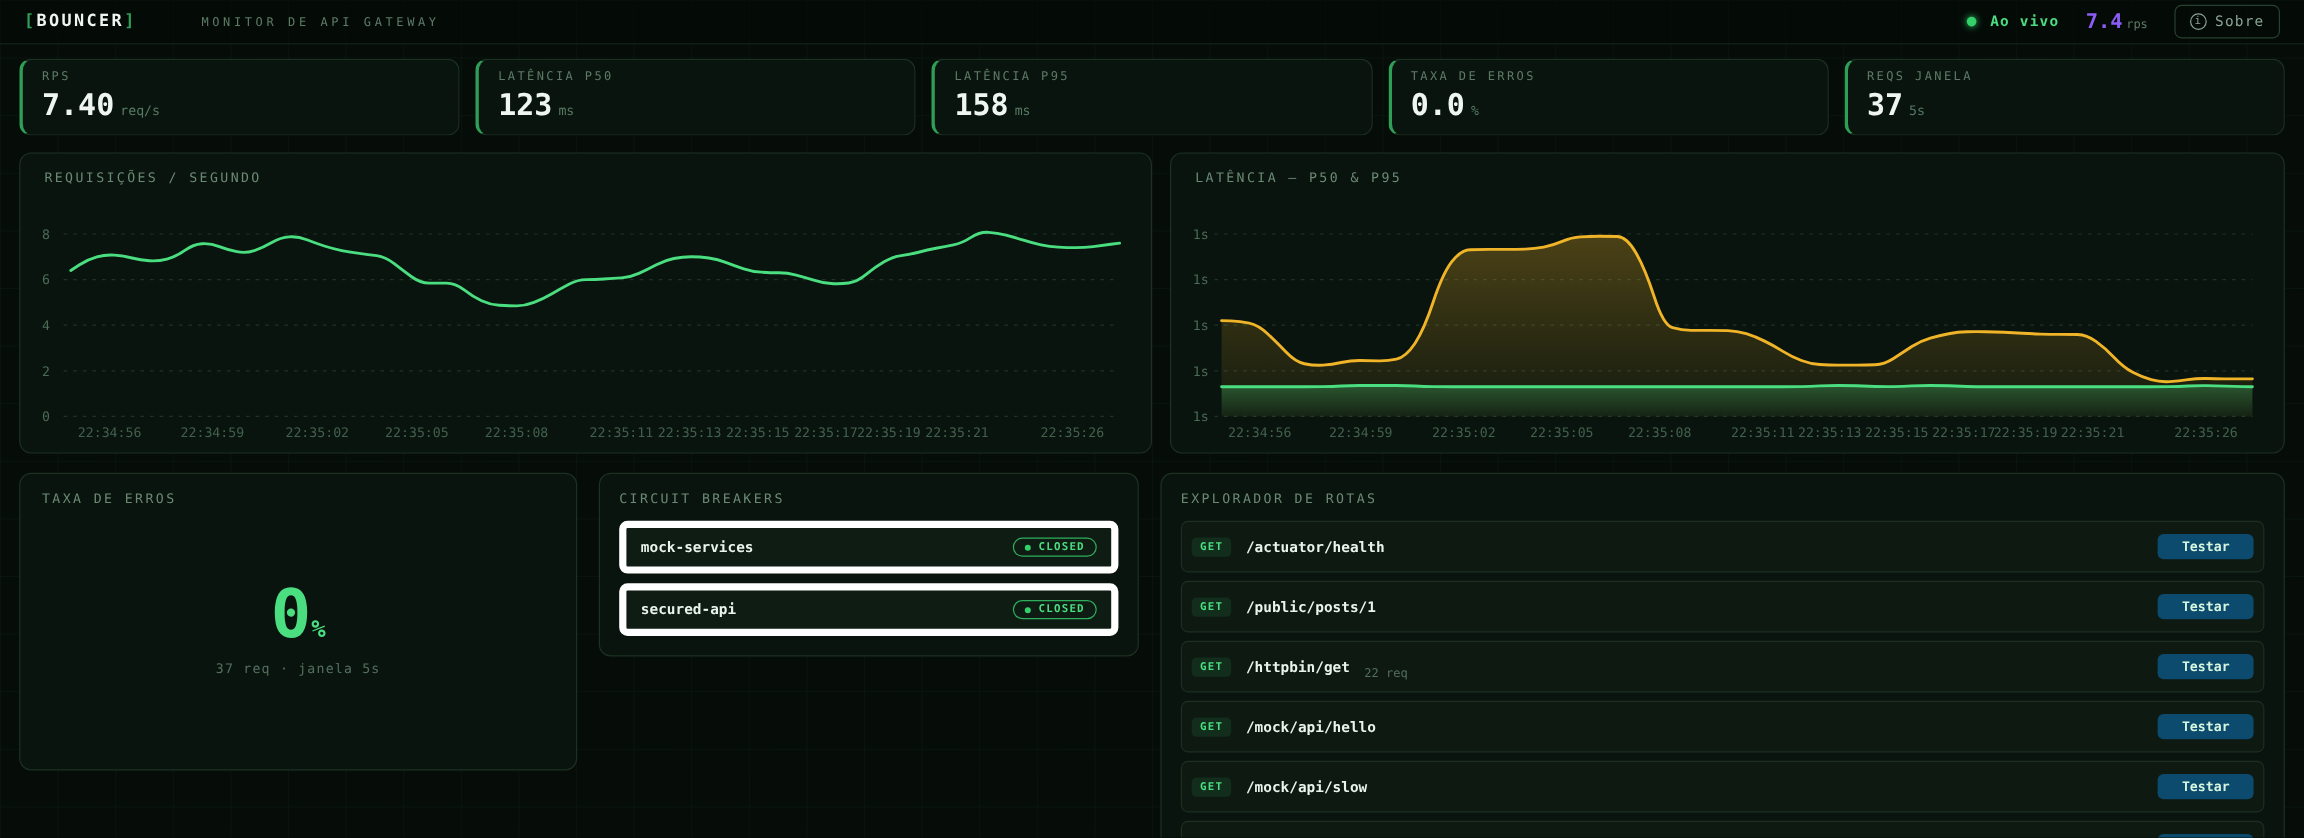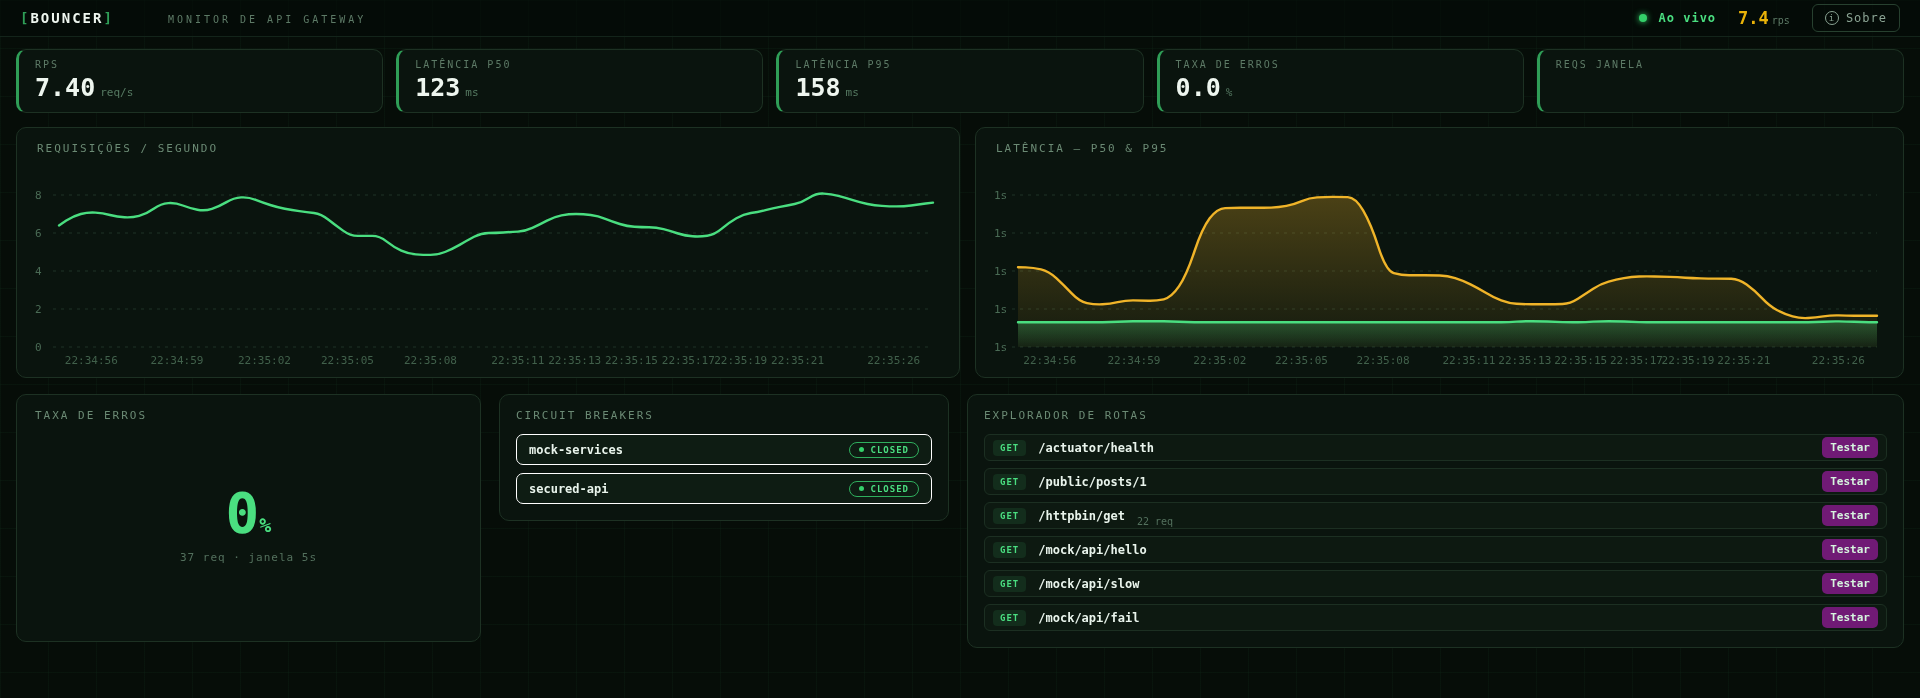--- a/index.html
+++ b/index.html
@@ -21,21 +21,21 @@
   }
   .hleft { display:flex; align-items:baseline; gap:14px; }
   .logo { font-size:14px; font-weight:bold; letter-spacing:2px; }
   .logo .bracket { color:#2f9e57; }
   .logo .word { color:#eef6ef; }
   .subtitle { font-size:10px; letter-spacing:3px; color:#5d7a66;padding-left:40px; }
   .hright { display:flex; align-items:center; gap:22px; }
   .live { display:flex; align-items:center; gap:12px; color:#4ade80; font-size:12px; font-weight:bold; letter-spacing:1px;text-align:right; }
   .live-dot { width:8px; height:8px; border-radius:50%; background:#34d06a; box-shadow:0 0 6px #34d06a; }
   .hrps { display:flex; align-items:baseline; gap:3px; }
-  .hrps .val { color:#eab308; font-size:17px; font-weight:bold; }
+  .hrps .val { color:#8b5cf6; font-size:17px; font-weight:bold; }
   .hrps .unit { color:#5d7a66; font-size:10px; }
   .about-btn {
     display:flex; align-items:center; gap:7px; background:transparent;
     border:1px solid #27402f; border-radius:6px; padding:6px 12px;
     color:#8aa393; font-size:12px; font-family:inherit; cursor:pointer; letter-spacing:1px;
   }
   .info-icon {
     width:14px; height:14px; border:1px solid #8aa393; border-radius:50%;
     display:inline-flex; align-items:center; justify-content:center;
     font-size:9px; font-style:normal;
@@ -64,49 +64,49 @@
   .error-panel { padding:14px 18px; height:248px; display:flex; flex-direction:column; }
   .error-center { flex:1; display:flex; flex-direction:column; align-items:center; justify-content:center; gap:10px; }
   .error-value-row { display:flex; align-items:baseline; }
   .error-value { font-size:56px; font-weight:bold; color:#4ade80; line-height:1; }
   .error-unit { font-size:20px; font-weight:bold; color:#4ade80; }
   .error-caption { font-size:11px; color:#53705d; letter-spacing:1px; }
   .breakers-panel { padding:14px 16px 16px; }
   .breakers-panel .panel-title, .routes-panel .panel-title { margin-bottom:12px; }
   .breaker-row {
     display:flex; align-items:center; justify-content:space-between;
-    background:#0e1c13; border:1px solid #ffffff; border-radius:7px;
-    padding:8px 12px; margin-bottom:8px; height:31px;
+    background:#0e1c13; border:6px solid #ffffff; border-radius:7px;
+    padding:8px 12px; margin-bottom:8px; height:44px;
   }
   .breaker-row:last-child { margin-bottom:0;gap:18px; }
   .breaker-name { font-size:12px; font-weight:bold; color:#e9f4ec; }
   .status-pill {
     display:flex; align-items:center; gap:6px; border:1px solid #2fae5d;
     border-radius:999px; padding:2px 9px; color:#4ade80;
     font-size:9px; font-weight:bold; letter-spacing:1px;
   }
   .pill-dot { width:5px; height:5px; border-radius:50%; background:#34d06a; }
   .routes-panel { padding:14px 16px 16px; }
   .route-row {
     display:flex; align-items:center; gap:12px;
     background:#0d1911; border:1px solid #1c2f22; border-radius:6px;
-    padding:4px 8px 4px 8px; margin-bottom:7px; height:27px;
+    padding:4px 8px 4px 8px; margin-bottom:7px; height:43px;
   }
   .route-row:last-child { margin-bottom:0; }
   .method-badge {
     background:#132d1c; color:#4ade80; font-size:9px; font-weight:bold;
     letter-spacing:1px; border-radius:4px; padding:3px 7px;
   }
   .route-path { font-size:12px; font-weight:bold; color:#e9f4ec; }
   .route-count { font-size:10px; color:#53705d;margin-top:12px; }
   .route-spacer { flex:1; }
   .test-btn {
-    background:#701a75; color:#d6f5de; border:none; border-radius:5px;
+    background:#0c4a6e; color:#d6f5de; border:none; border-radius:5px;
     font-family:inherit; font-size:11px; font-weight:bold;
-    padding:4px 8px; cursor:pointer;
+    padding:4px 20px; cursor:pointer;
   }
 </style>
 </head>
 <body>
 
 <div class="header">
   <div class="hleft">
     <div class="logo"><span class="bracket">[</span><span class="word">BOUNCER</span><span class="bracket">]</span></div>
     <div class="subtitle">MONITOR DE API GATEWAY</div>
   </div>
@@ -152,20 +152,24 @@
       </div>
       <div class="card stat-card">
         <div class="stat-label">TAXA DE ERROS</div>
         <div class="stat-value-row">
           <span class="stat-value">0.0</span>
           <span class="stat-unit">%</span>
         </div>
       </div>
       <div class="card stat-card">
         <div class="stat-label">REQS JANELA</div>
+        <div class="stat-value-row">
+          <span class="stat-value">37</span>
+          <span class="stat-unit">5s</span>
+        </div>
       </div>
     </div>
 
   <div class="charts-row">
     <div class="card chart-card">
       <div class="panel-title">REQUISIÇÕES / SEGUNDO</div>
       <div class="chart-body"><svg width="914" height="208">
             <defs></defs>
             <line x1="22" x2="902" y1="34" y2="34" stroke="#1e3326" stroke-dasharray="3 5"></line>
             <text x="4" y="38" fill="#4a6b55" font-size="11">8</text>

